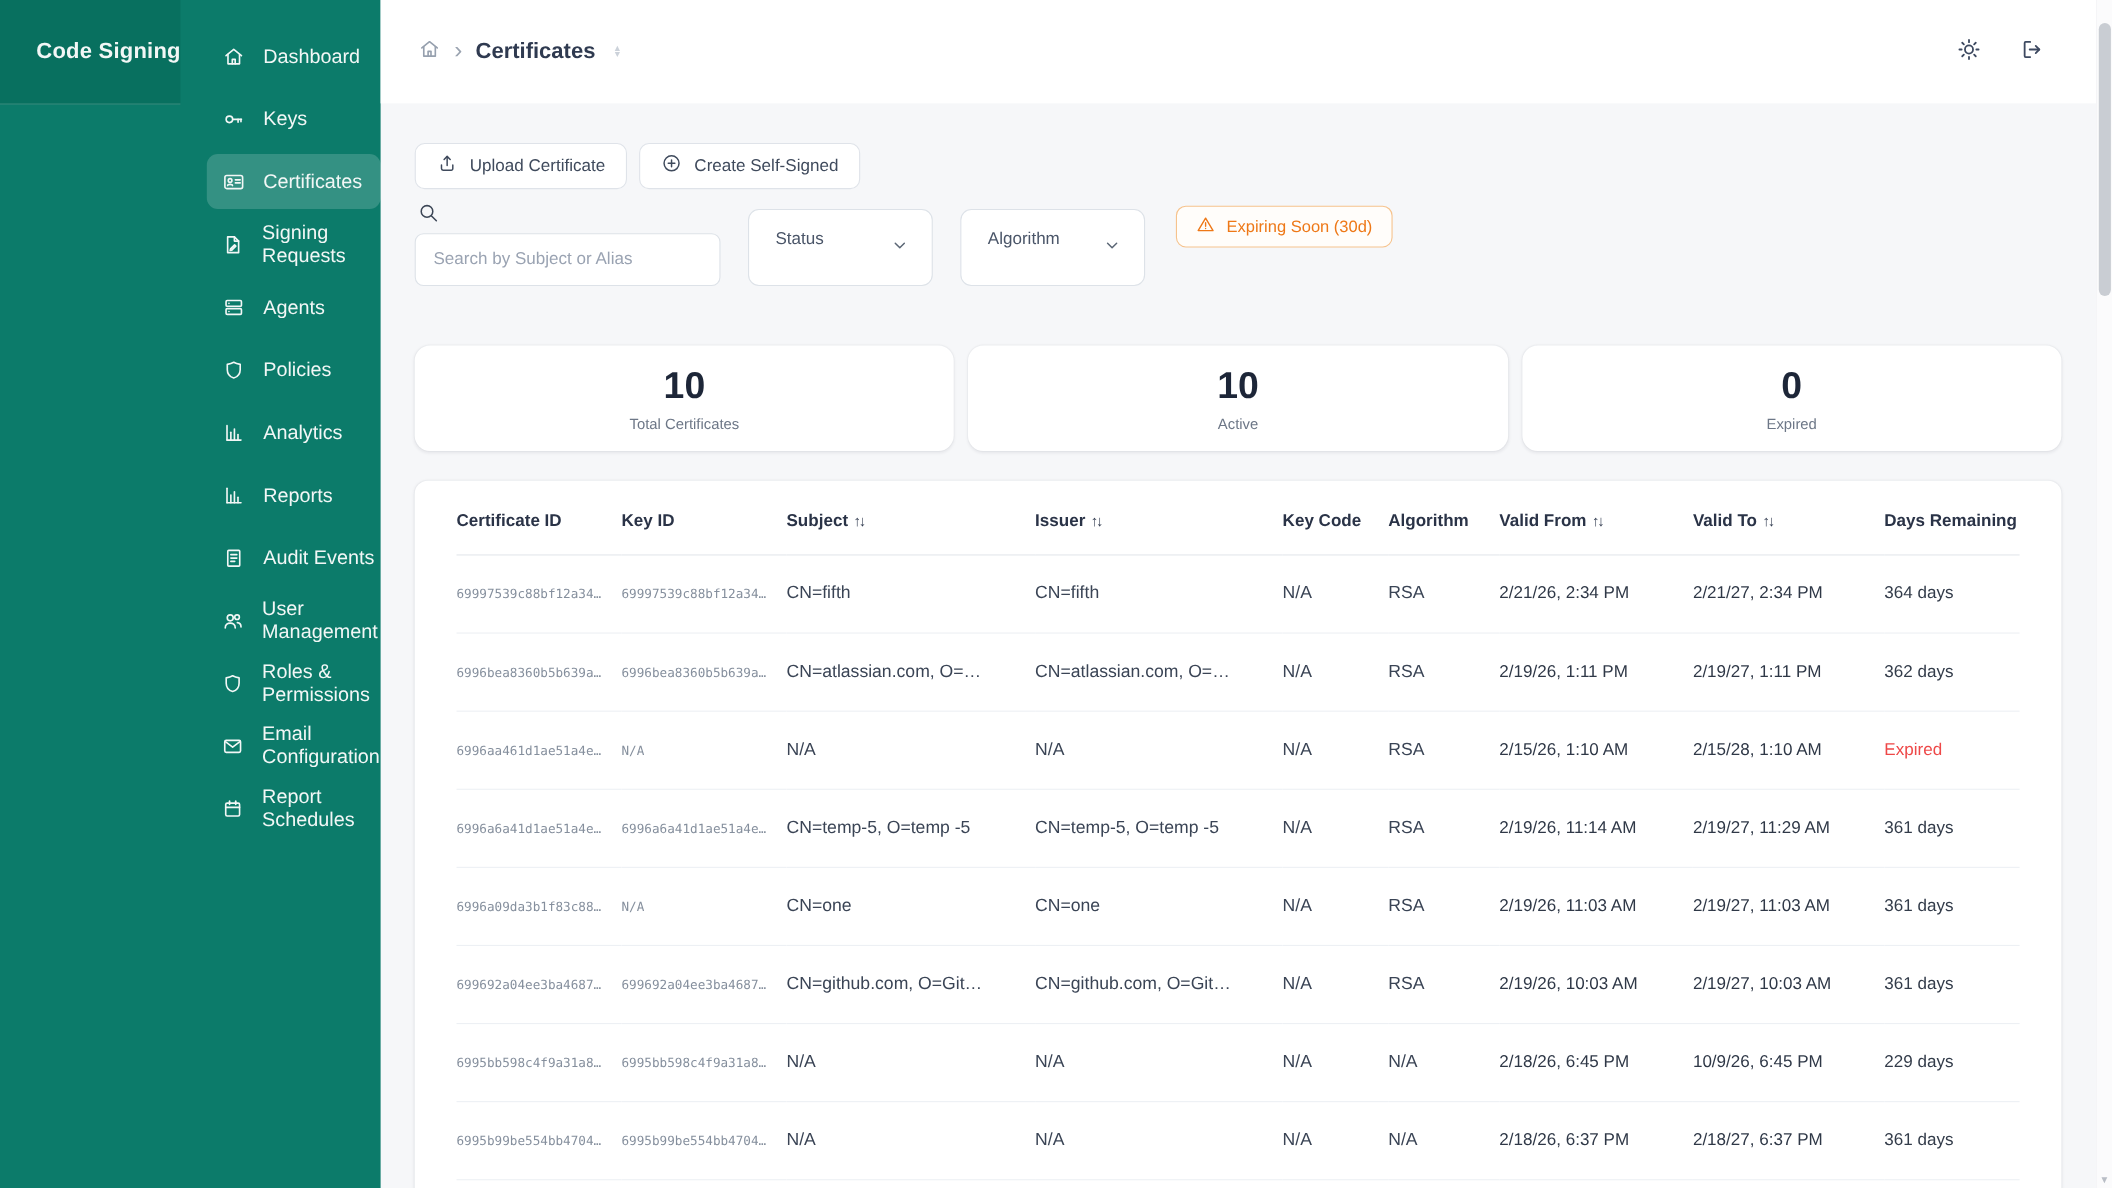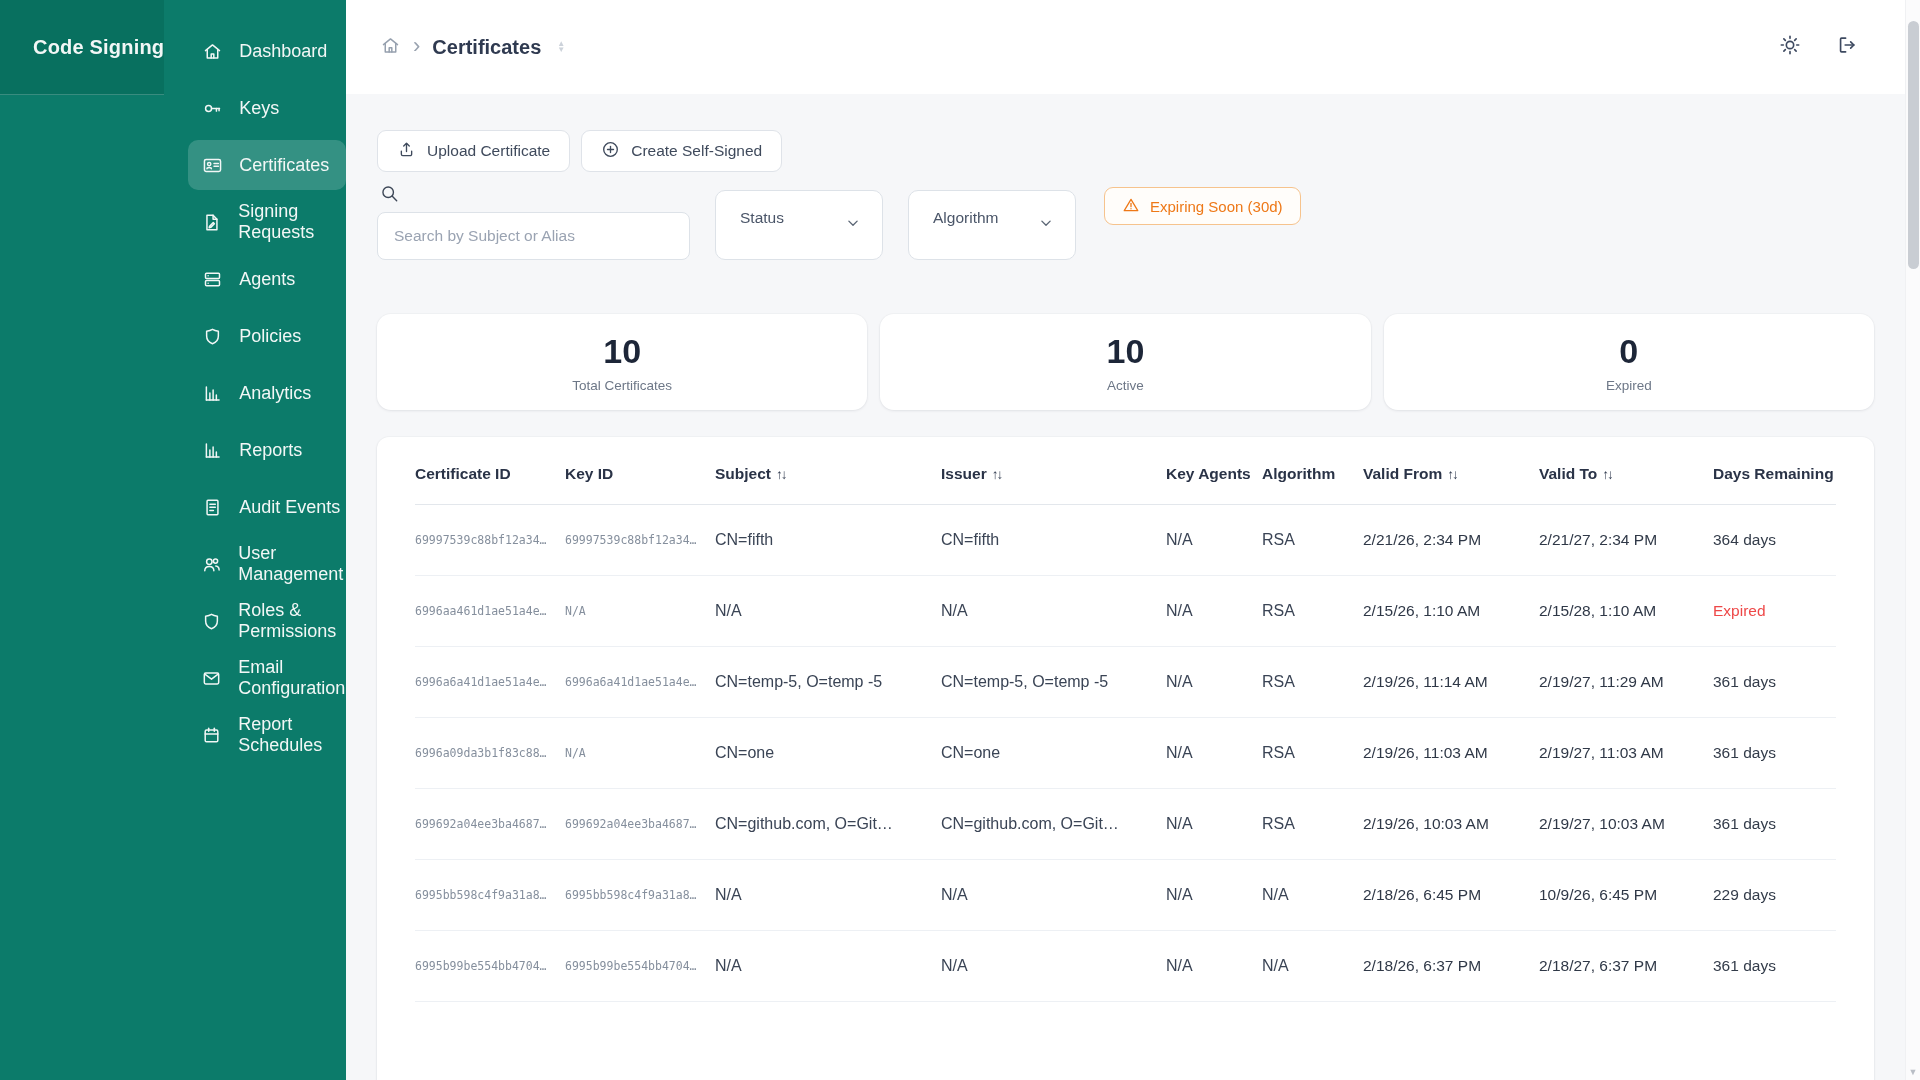--- a/index.html
+++ b/index.html
@@ -38,21 +38,21 @@
   .toolbar { display:flex; gap:11px; }
   .btn { height:42px; background:#fff; border:1px solid #dfe3e9; border-radius:9px; display:inline-flex;
          align-items:center; gap:11px; padding:0 19px; font-size:15.5px; font-weight:500; color:#3f4a5c; cursor:pointer; }
   .btn svg { width:19px; height:19px; stroke:#3f4a5c; fill:none; stroke-width:1.7; stroke-linecap:round; stroke-linejoin:round; }
 
   
   .filters { display:flex; align-items:flex-end; margin-top:11px; }
   .search-group { position:relative; padding-top:29px; }
   .search-group .search-icon { position:absolute; top:0; left:2px; }
   .search-group .search-icon svg { width:21px; height:21px; stroke:#3c4656; fill:none; stroke-width:1.6; stroke-linecap:round; }
-  .search-input { width:313px; height:48px; border:1px solid #dde2e8; border-radius:8px; background:#fff;
+  .search-input { width:278px; height:48px; border:1px solid #dde2e8; border-radius:8px; background:#fff;
                   padding:0 16px; font-size:15.5px; color:#3c4656; outline:none; font-family:"Liberation Sans",sans-serif; }
   .search-input::placeholder { color:#9aa3b2; }
   .select-box { width:168px; height:70px; background:#fff; border:1px solid #dde2e8; border-radius:10px;
                 margin-left:25px; display:flex; align-items:center; justify-content:space-between;
                 padding:0 20px 14px 24px; cursor:pointer; }
   .select-box .select-label { font-size:15.5px; color:#4a5568; }
   .select-box svg { width:18px; height:18px; stroke:#5b6675; fill:none; stroke-width:1.8;
                     stroke-linecap:round; stroke-linejoin:round; margin-top:10px; }
   .expiring-badge { height:38px; margin-left:28px; margin-bottom:35px; display:flex; align-items:center; gap:10px;
                     padding:0 17px; border:1px solid #f6c38d; background:#fffdfa; border-radius:9px;
@@ -359,40 +359,51 @@
               <col style="width:176px">
               <col style="width:174px">
               <col>
           </colgroup>
           <thead>
               <tr id="table-head-row">
                 <th><span>Certificate ID</span></th>
                 <th><span>Key ID</span></th>
                 <th class="sortable"><span>Subject</span><span class="sort">↑↓</span></th>
                 <th class="sortable"><span>Issuer</span><span class="sort">↑↓</span></th>
-                <th><span>Key Agents</span></th>
+                <th><span>Key Code</span></th>
                 <th><span>Algorithm</span></th>
                 <th class="sortable"><span>Valid From</span><span class="sort">↑↓</span></th>
                 <th class="sortable"><span>Valid To</span><span class="sort">↑↓</span></th>
                 <th><span>Days Remaining</span></th>
               </tr>
             </thead>
           <tbody id="table-body">
               <tr>
                 <td class="mono">69997539c88bf12a34…</td>
                 <td class="mono">69997539c88bf12a34…</td>
                 <td>CN=fifth</td>
                 <td>CN=fifth</td>
                 <td>N/A</td>
                 <td>RSA</td>
                 <td class="c-dates">2/21/26, 2:34 PM</td>
                 <td class="c-dates">2/21/27, 2:34 PM</td>
                 <td class="c-days">364 days</td>
               </tr>
               <tr>
+                <td class="mono">6996bea8360b5b639a…</td>
+                <td class="mono">6996bea8360b5b639a…</td>
+                <td>CN=atlassian.com, O=…</td>
+                <td>CN=atlassian.com, O=…</td>
+                <td>N/A</td>
+                <td>RSA</td>
+                <td class="c-dates">2/19/26, 1:11 PM</td>
+                <td class="c-dates">2/19/27, 1:11 PM</td>
+                <td class="c-days">362 days</td>
+              </tr>
+              <tr>
                 <td class="mono">6996aa461d1ae51a4e…</td>
                 <td class="mono">N/A</td>
                 <td>N/A</td>
                 <td>N/A</td>
                 <td>N/A</td>
                 <td>RSA</td>
                 <td class="c-dates">2/15/26, 1:10 AM</td>
                 <td class="c-dates">2/15/28, 1:10 AM</td>
                 <td class="c-days expired">Expired</td>
               </tr>

